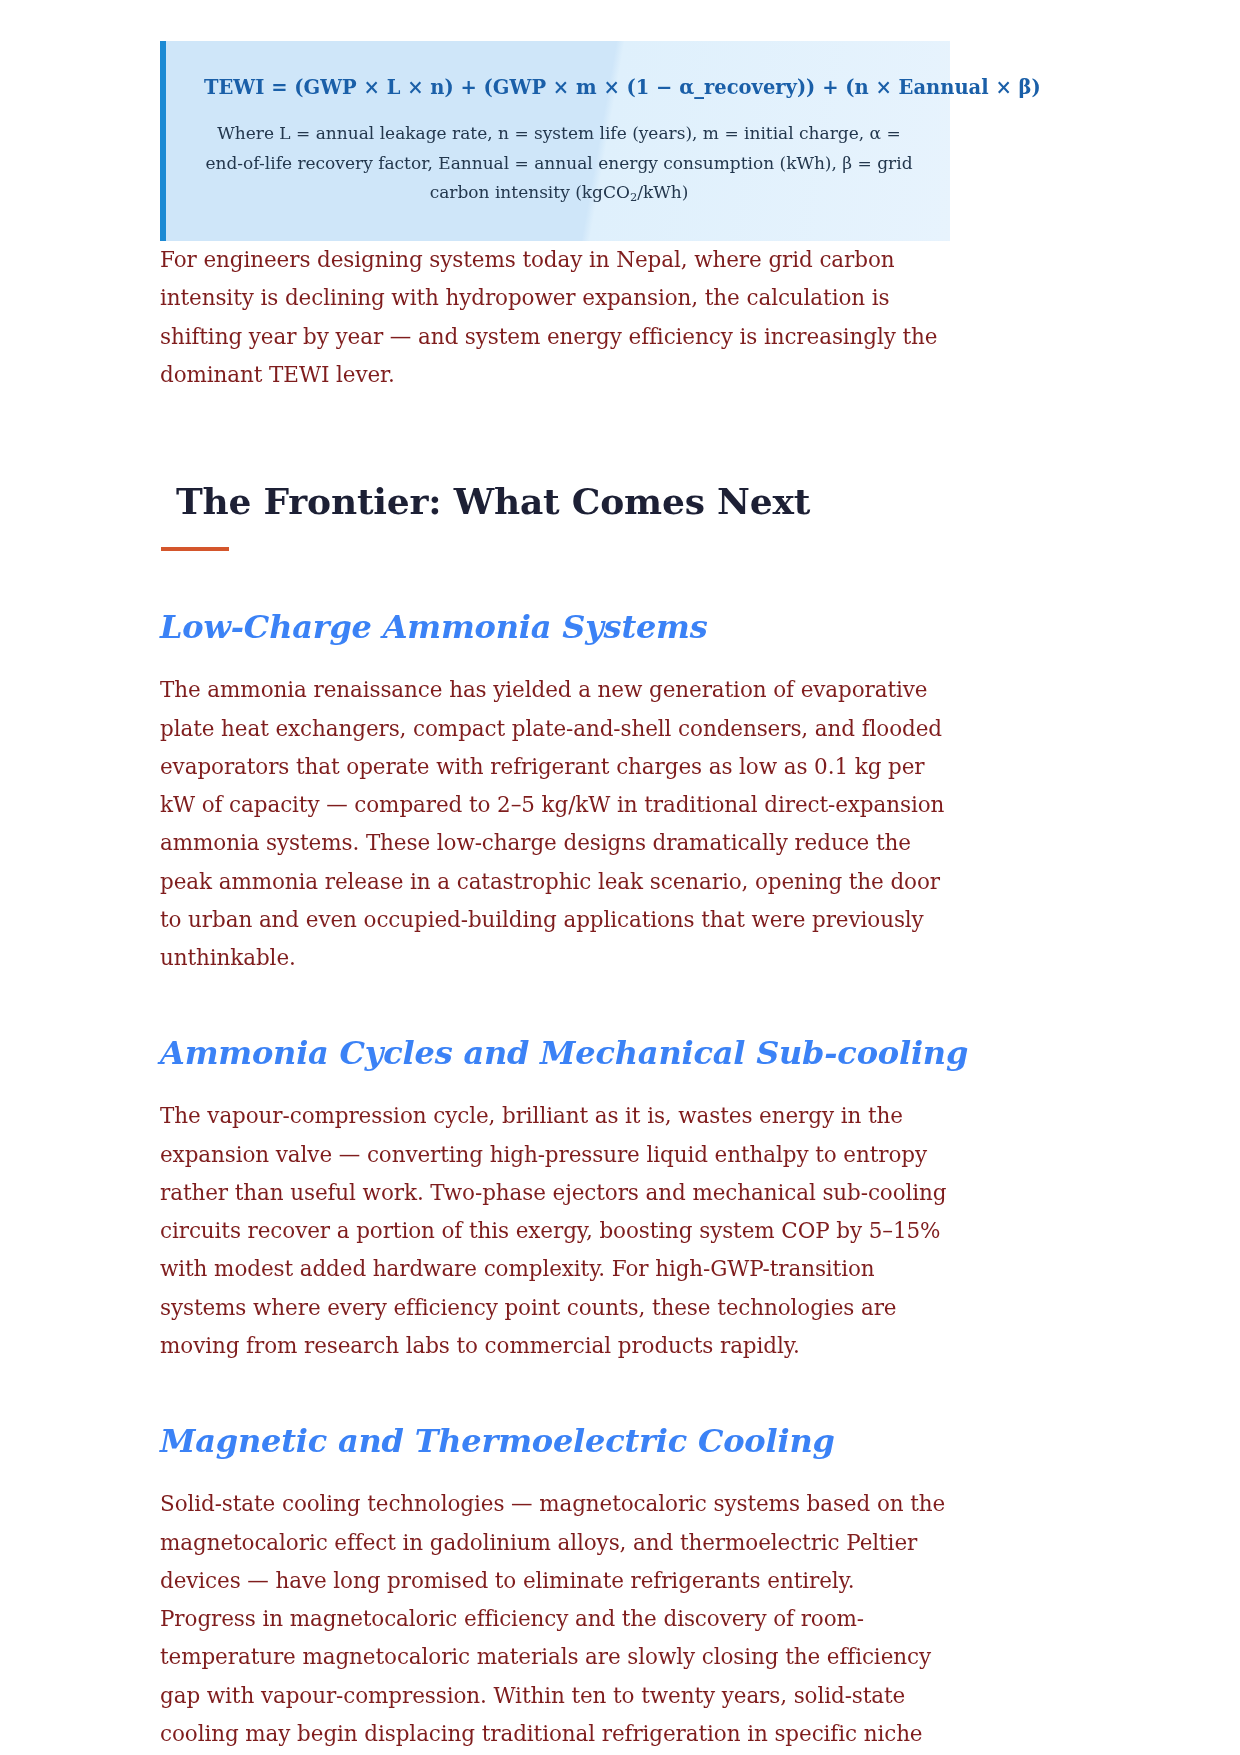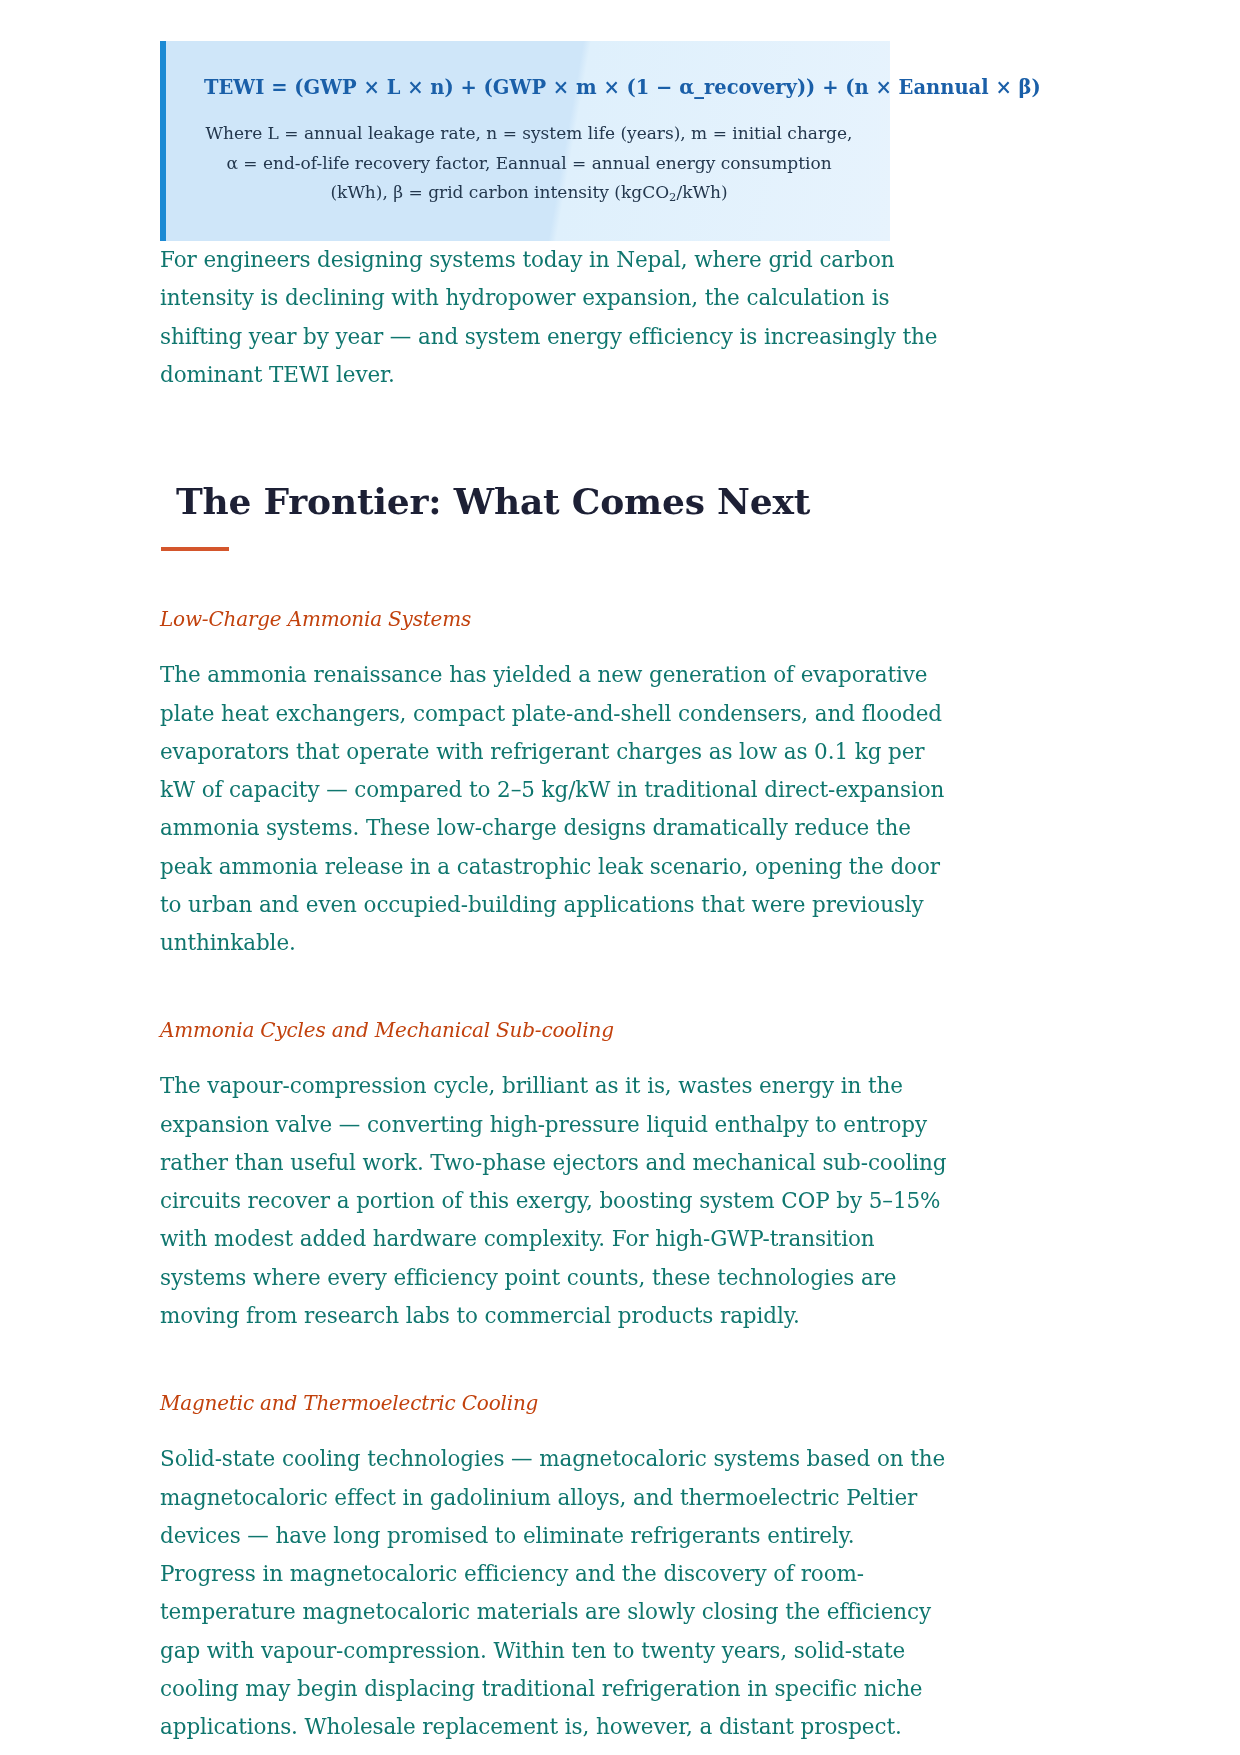--- a/index.html
+++ b/index.html
@@ -19,21 +19,21 @@
     width: 1240px;
     height: 1755px;
     box-sizing: border-box;
     padding: 0 160px 0 160px;
   }
 
   
   .callout {
     position: relative;
     margin: 41px 0 0 0;
-    width: 730px;
+    width: 790px;
     box-sizing: border-box;
     padding: 34px 36px 34px 38px;
     background: linear-gradient(100deg, #cfe6f9 0%, #cfe6f9 55%, #dff0fc 56%, #e7f3fd 100%);
     border-left: 6px solid #1c8ad4;
   }
   .callout-formula {
     font-family: "DejaVu Serif", "Liberation Serif", serif;
     font-weight: bold;
     font-size: 19.5px;
     line-height: 1.35;
@@ -54,21 +54,21 @@
     vertical-align: baseline;
     position: relative;
     top: 3px;
   }
 
   
   p.body {
     font-family: "DejaVu Serif", "Liberation Serif", serif;
     font-size: 21.5px;
     line-height: 1.78;
-    color: #0f766e;
+    color: #7f1d1d;
     margin: 0;
     width: 790px;
     letter-spacing: -0.1px;
   }
   .gap-intro { margin-top: 48px; }
 
   
   h2.section-title {
     font-family: "DejaVu Serif", "Liberation Serif", serif;
     font-weight: bold;
@@ -81,25 +81,25 @@
   .title-rule {
     width: 68px;
     height: 4px;
     background: #d4562c;
     margin: 24px 0 0 1px;
   }
 
   
   h3.sub-title {
     font-family: "DejaVu Serif", "Liberation Serif", serif;
-    font-weight: normal;
+    font-weight: bold;
     font-style: italic;
-    font-size: 20px;
+    font-size: 32px;
     line-height: 1.25;
-    color: #c2410c;
+    color: #3b82f6;
     margin: 56px 0 0 0;
     letter-spacing: -0.2px;
   }
   h3.sub-title + p.body { margin-top: 24px; }
 </style>
 </head>
 <body>
 
 <div class="page">
 

